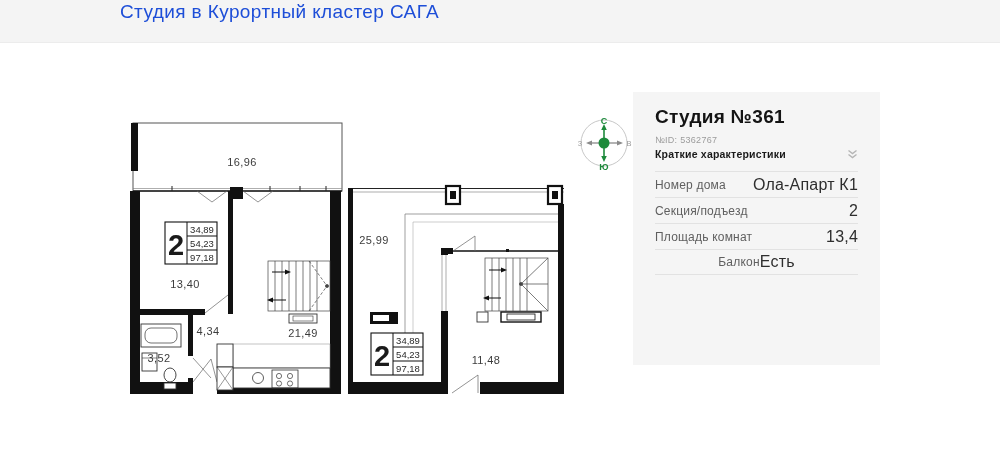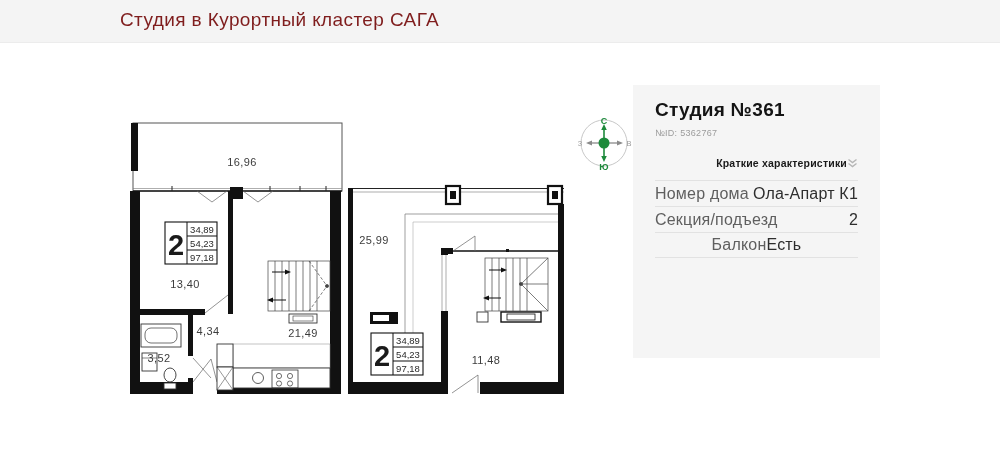--- a/index.html
+++ b/index.html
@@ -1,43 +1,43 @@
 <!DOCTYPE html>
 <html><head>
 <meta charset="utf-8">
 <style>
   * { margin:0; padding:0; box-sizing:border-box; }
   html,body { width:1000px; height:473px; background:#fff; overflow:hidden;
     font-family:"Liberation Sans", sans-serif; }
   .topbar { position:absolute; left:0; top:0; width:1000px; height:43px;
     background:#f4f4f4; border-bottom:1px solid #ececec; }
-  .page-title { position:absolute; left:120px; top:9px; font-size:19px;
-    letter-spacing:.4px; color:#7f1d1d; font-weight:500; }
+  .page-title { position:absolute; left:120px; top:1px; font-size:19px;
+    letter-spacing:.4px; color:#1d4ed8; font-weight:500; }
 
   .plan-wrap { position:absolute; left:123px; top:112px; width:450px; height:292px;text-align:right; }
   svg text { font-family:"Liberation Sans", sans-serif; }
   .area-label { font-size:11px; fill:#3c3c3c; letter-spacing:.4px; }
   .stamp-big { font-size:29px; font-weight:bold; fill:#1a1a1a; }
   .stamp-val { font-size:9.5px; fill:#2a2a2a; }
 
   .compass { position:absolute; left:576px; top:112px; }
 
-  .panel { position:absolute; left:633px; top:85px; width:247px; height:273px;
+  .panel { position:absolute; left:633px; top:92px; width:247px; height:273px;
     background:#f5f5f5; padding:14px 22px 0 22px; }
   .panel-title { font-size:19px; font-weight:800; color:#141414; letter-spacing:.3px; }
   .panel-id { margin-top:7px; font-size:9px; color:#9c9c9c; letter-spacing:.3px; }
   .panel-queue { margin-top:5px; font-size:9px; color:#9c9c9c; letter-spacing:.3px; }
-  .char-header { margin-top:16px; display:flex; align-items:center;
-    justify-content:flex-end; cursor:pointer; padding-bottom:8px; }
+  .char-header { display:flex; align-items:center;
+    justify-content:space-between; cursor:pointer; padding-bottom:8px; }
   .char-title { font-size:10.5px; font-weight:bold; color:#1a1a1a; letter-spacing:.2px; }
   .char-rows { }
   .char-row { display:flex; justify-content:space-between; align-items:center;
     height:26px; border-top:1px solid #e2e2e2; }
   .char-row:last-child { border-bottom:1px solid #e2e2e2;justify-content:center; }
-  .char-label { font-size:16px; color:#5f5f5f; letter-spacing:.2px; }
+  .char-label { font-size:12px; color:#5f5f5f; letter-spacing:.2px; }
   .char-value { font-size:16px; color:#2e2e2e; letter-spacing:.2px; }
 </style>
 </head>
 <body>
 
 <div class="topbar">
   <div class="page-title">Студия в Курортный кластер САГА</div>
 </div>
 
 <div class="plan-wrap">
@@ -249,17 +249,21 @@
   <div class="char-rows">
     <div class="char-row">
       <span class="char-label">Номер дома</span>
       <span class="char-value">Ола-Апарт К1</span>
     </div>
     <div class="char-row">
       <span class="char-label">Секция/подъезд</span>
       <span class="char-value">2</span>
     </div>
     <div class="char-row">
+      <span class="char-label">Площадь комнат</span>
+      <span class="char-value">13,4</span>
+    </div>
+    <div class="char-row">
       <span class="char-label">Балкон</span>
       <span class="char-value">Есть</span>
     </div>
   </div>
 </div>
 
 </body></html>

